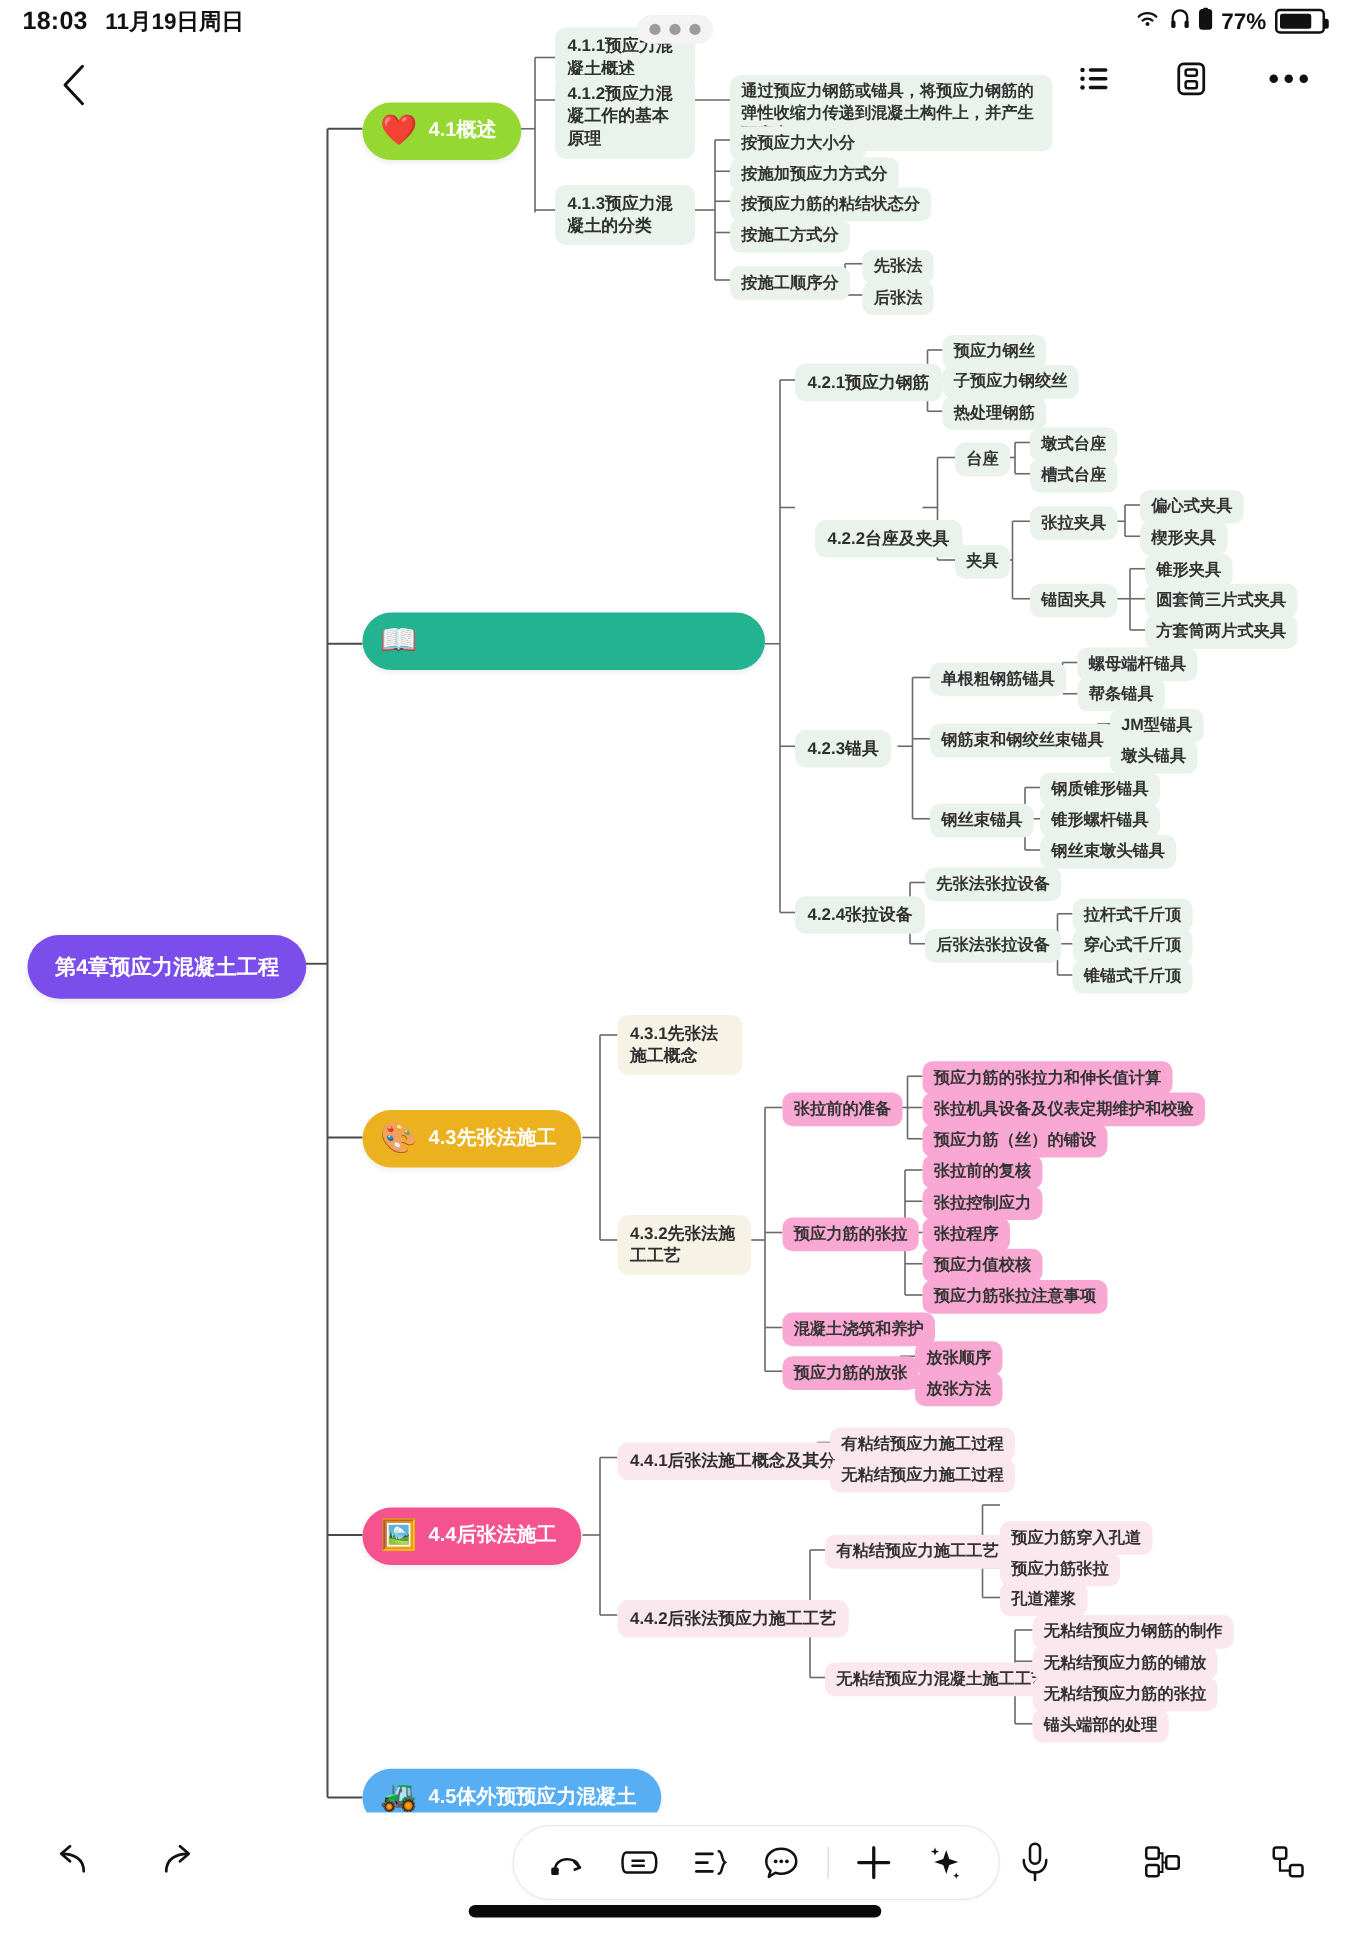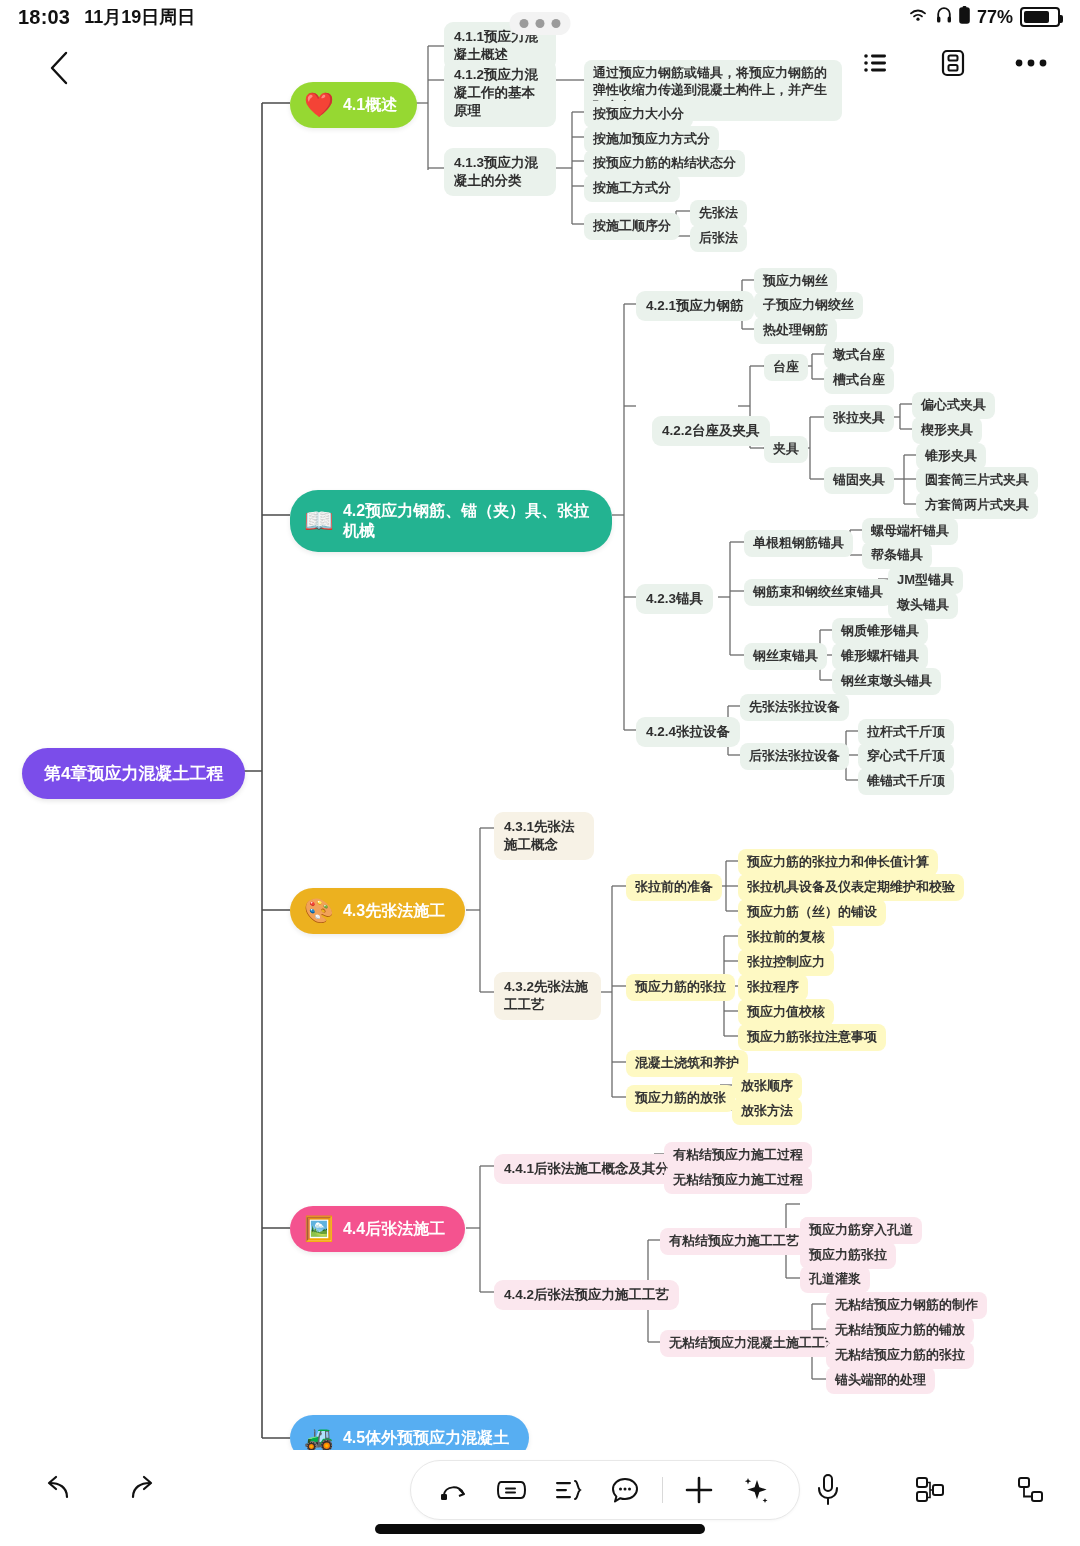--- a/index.html
+++ b/index.html
@@ -76,21 +76,21 @@
   }
   .topic.green { background:#eaf2ec; }
   .topic.cream { background:#f7f2e6; }
   .topic.pinky { background:#fbe7ee; }
 
   .leaf {
     font-size:13px; font-weight:600; color:#333; border-radius:8px;
     padding:5px 9px; line-height:1.3; white-space:nowrap;
   }
   .leaf.green { background:#eaf2ec; }
-  .leaf.cream { background:#fef9c3;font-family:Liberation Serif, serif; }
+  .leaf.cream { background:#f9a8d4;font-family:Liberation Serif, serif; }
   .leaf.pinky { background:#fbe7ee; }
 
   
   .bottombar { position:absolute; left:0; bottom:0; width:1080px; height:96px; background:#fff; z-index:60; }
   .bb-undo { position:absolute; left:36px; top:18px; width:44px; height:44px; display:flex;align-items:center;justify-content:center; cursor:pointer;}
   .bb-redo { position:absolute; left:120px; top:18px; width:44px; height:44px; display:flex;align-items:center;justify-content:center; cursor:pointer;}
   .bb-pill {
     position:absolute; left:410px; top:10px; width:390px; height:60px;
     border:1px solid #e8e8e8; border-radius:30px; background:#fff;
     display:flex; align-items:center; justify-content:space-around; padding:0 14px;
@@ -399,21 +399,20 @@
     <div class="node" style="left:690px; top:200px;">
       <div class="leaf green">先张法</div>
     </div>
     <div class="node" style="left:690px; top:225px;">
       <div class="leaf green">后张法</div>
     </div>
 
     <div class="node" style="left:290px; top:490px; width:322px;">
       <div class="branch" style="background:#23b391; width:100%;">
         <span class="emo">📖</span>
-        <span class="btxt">4.2预应力钢筋、锚（夹）具、张拉机械</span>
       </div>
     </div>
 
     <div class="node" style="left:636px; top:291px;">
       <div class="topic green">4.2.1预应力钢筋</div>
     </div>
     <div class="node" style="left:754px; top:268px;">
       <div class="leaf green">预应力钢丝</div>
     </div>
     <div class="node" style="left:754px; top:292px;">

